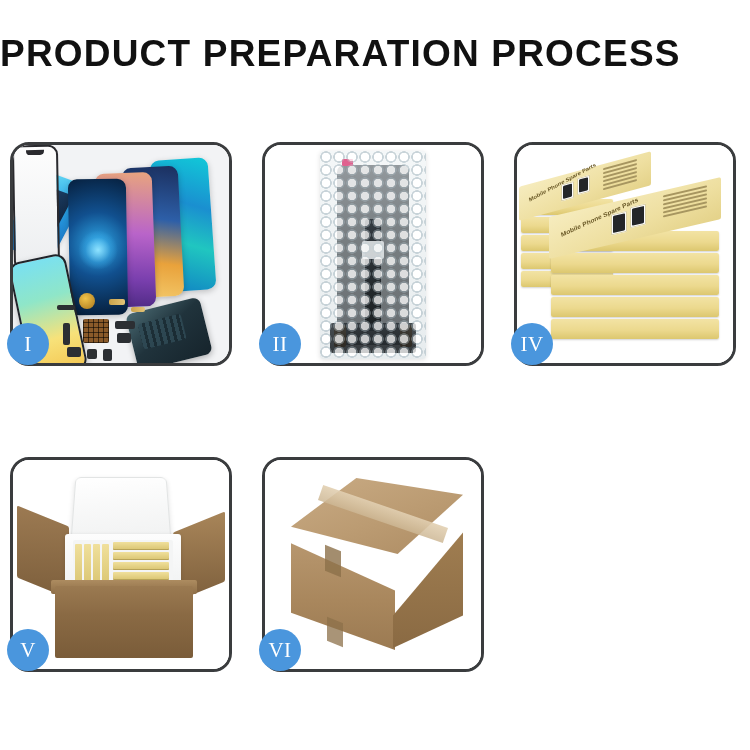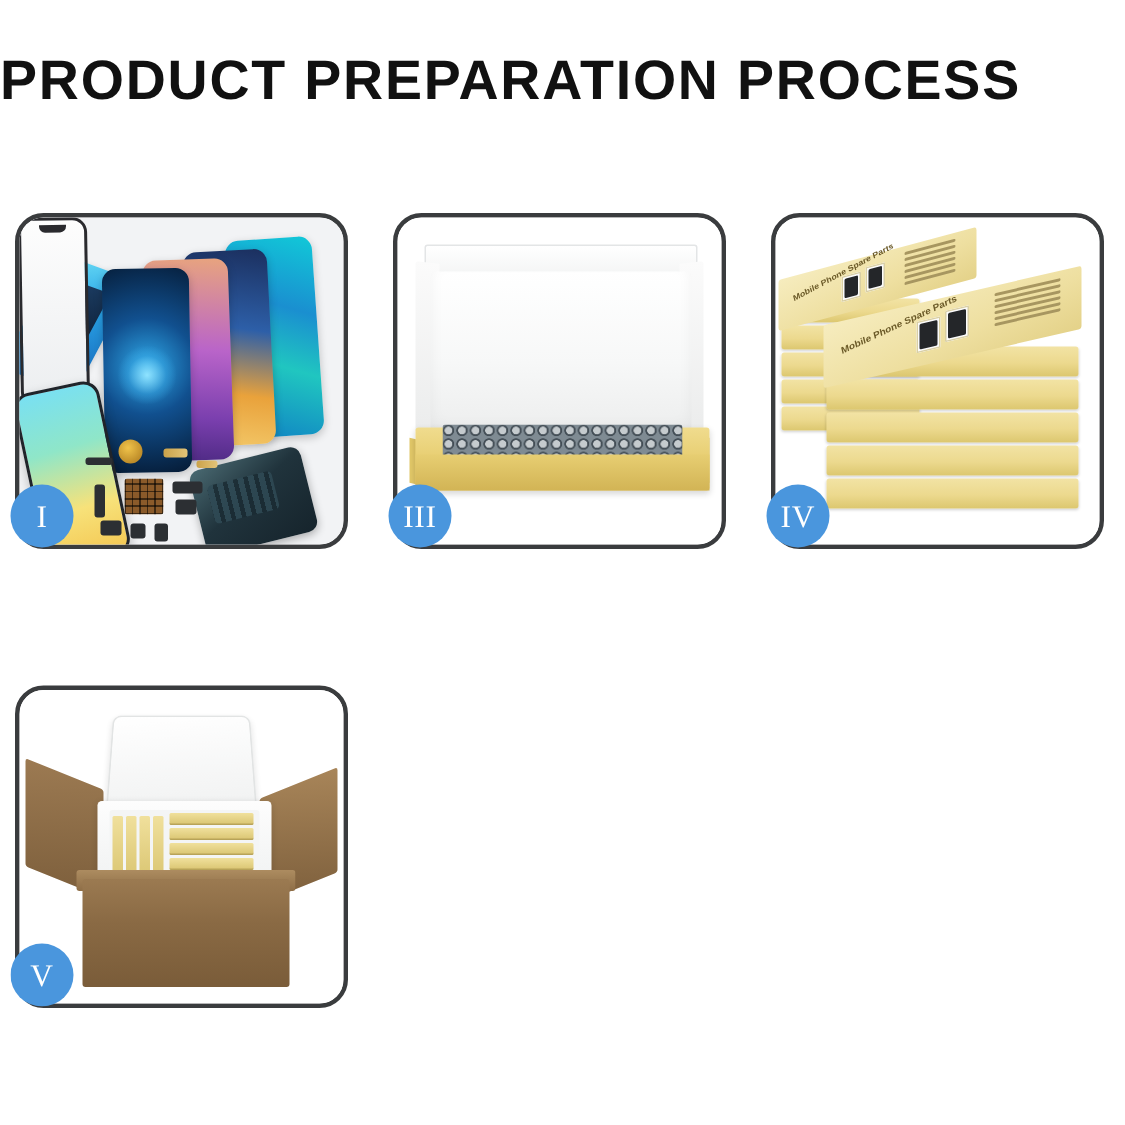--- a/index.html
+++ b/index.html
@@ -357,36 +357,37 @@
           <div class="bit" style="left:56px; top:40px; width:14px; height:10px;"></div>
           <div class="bit" style="left:6px; top:54px; width:14px; height:10px;"></div>
           <div class="bit" style="left:26px; top:56px; width:10px; height:10px;"></div>
           <div class="bit" style="left:42px; top:56px; width:9px; height:12px;"></div>
         </div>
         <div class="bubbles-overlay" style="opacity:.0"></div>
       </div>
       <div class="badge">I</div>
     </div>
 
-
     <div class="panel">
       <div class="panel-clip">
-        <div class="p3-bg"></div>
-        <div class="box3-lidback"></div>
-        <div class="box3-sideL"></div>
-        <div class="box3-sideR"></div>
-        <div class="box3-foam"></div>
-        <div class="box3-earL"></div>
-        <div class="box3-earR"></div>
-        <div class="box3-tray"></div>
-        <div class="box3-bubble"></div>
-        <div class="box3-trayface"></div>
+        <div class="p2-bg"></div>
+        <div class="bubble-bag">
+          <div class="bag-screen"></div>
+          <div class="bag-flex"></div>
+          <div class="bag-conn"></div>
+          <div class="bag-pink"></div>
+          <div class="bag-tab" style="left:14px; bottom:12px;"></div>
+          <div class="bag-tab" style="right:14px; bottom:12px;"></div>
+          <div class="bag-bottom"></div>
+          <div class="bubbles-overlay"></div>
+        </div>
       </div>
-      <div class="badge">III</div>
+      <div class="badge">II</div>
     </div>
+
 
     <div class="panel">
       <div class="panel-clip">
         <div class="p4-bg"></div>
         <div class="stack">
 
           <div class="sbox" style="left:0px; top:44px; width:92px; height:16px;"></div>
           <div class="sbox" style="left:0px; top:62px; width:92px; height:16px;"></div>
           <div class="sbox" style="left:0px; top:80px; width:92px; height:16px;"></div>
           <div class="sbox" style="left:0px; top:98px; width:92px; height:16px;"></div>
@@ -455,15 +456,29 @@
           <div class="c5-ybox" style="left:40px; top:22px; width:56px; height:8px;"></div>
           <div class="c5-ybox" style="left:40px; top:32px; width:56px; height:8px;"></div>
           <div class="c5-ybox" style="left:40px; top:42px; width:56px; height:8px;"></div>
         </div>
         <div class="c5-cartonlip"></div>
         <div class="c5-carton"></div>
       </div>
       <div class="badge">V</div>
     </div>
 
+    <div class="panel">
+      <div class="panel-clip">
+        <div class="p6-bg"></div>
+        <div class="c6">
+          <div class="c6-top"></div>
+          <div class="c6-left"></div>
+          <div class="c6-right"></div>
+          <div class="c6-tape"></div>
+          <div class="c6-seamA"></div>
+          <div class="c6-seamB"></div>
+        </div>
+      </div>
+      <div class="badge">VI</div>
+    </div>
 
   </div>
 </div>
 
 </body></html>

